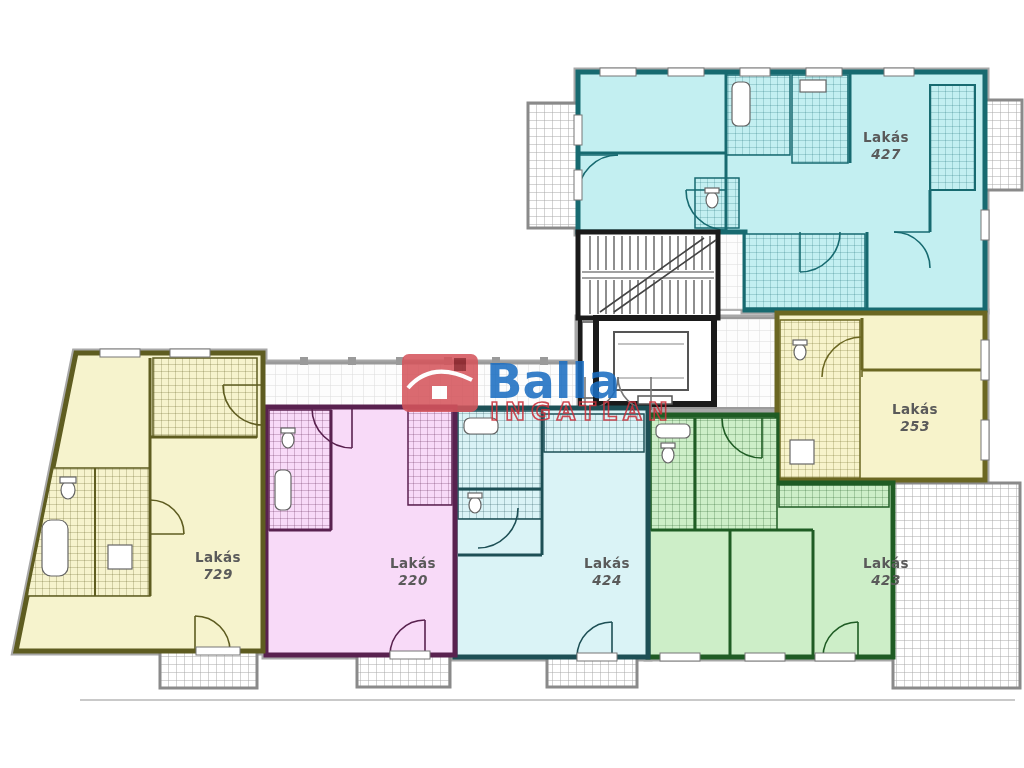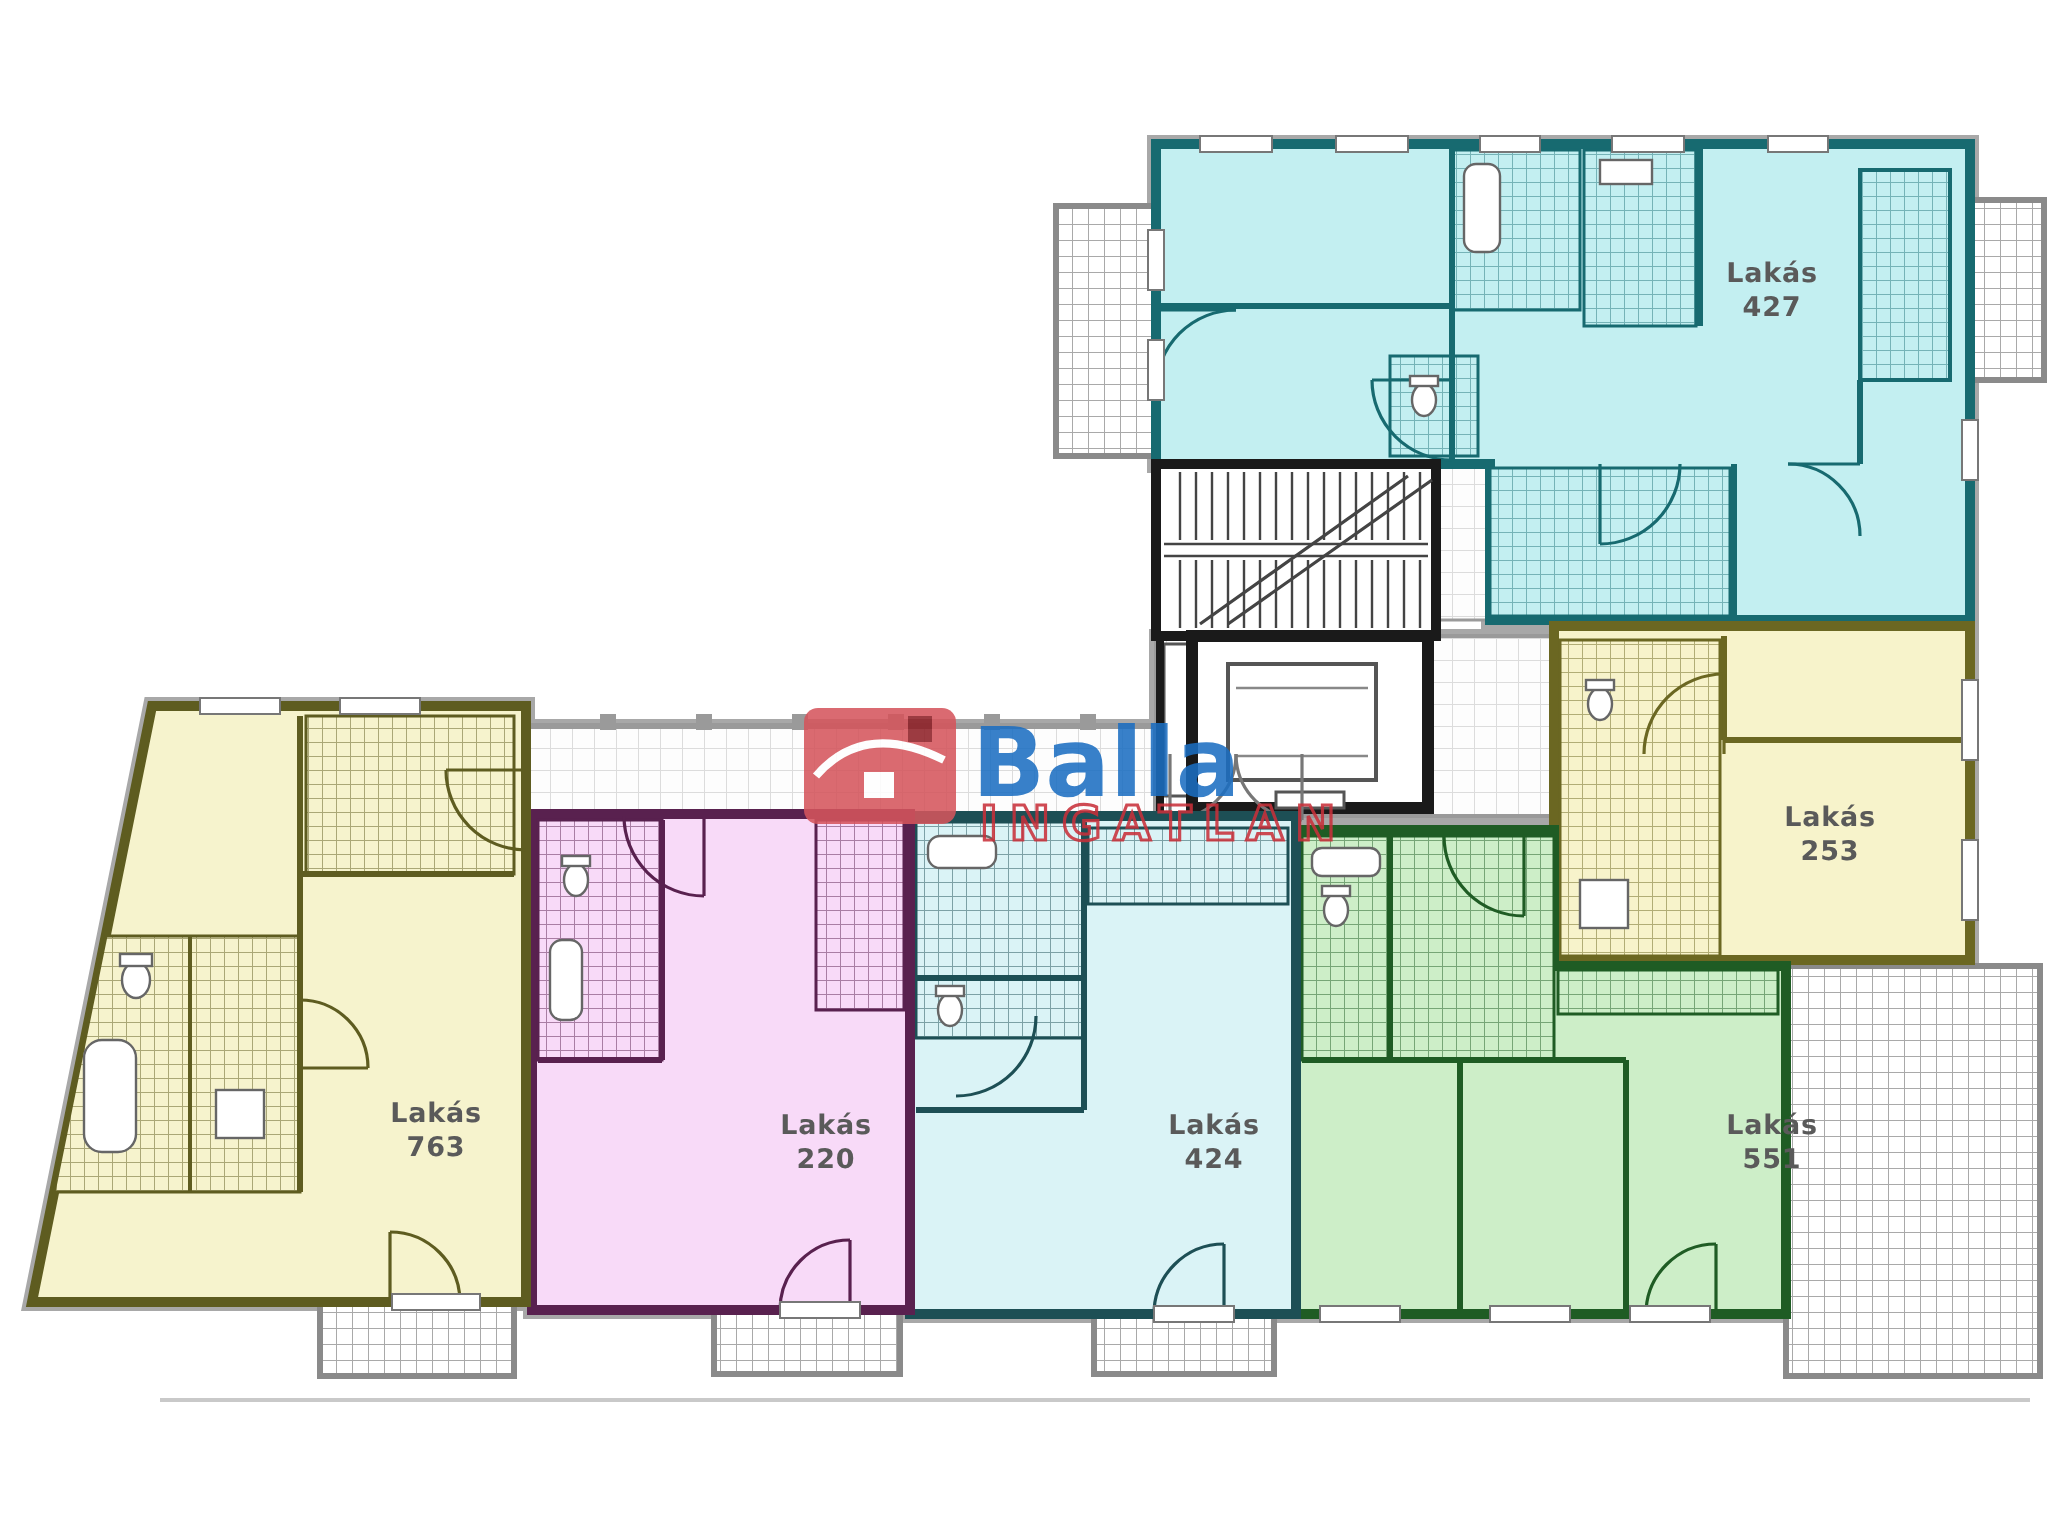--- a/index.html
+++ b/index.html
@@ -1,21 +1,21 @@
 <!DOCTYPE html>
 <html><head>
 <meta charset="utf-8">
 <style>
   html,body{margin:0;padding:0;background:#fff;}
   .stage{position:relative;width:1024px;height:768px;background:#ffffff;overflow:hidden;
          font-family:"DejaVu Sans","Liberation Sans",sans-serif;}
   .plan-svg{position:absolute;left:0;top:0;}
   .apt-label{position:absolute;width:130px;text-align:center;color:#5a5a5a;
              font-weight:bold;font-size:13.5px;line-height:17px;letter-spacing:.4px;}
-  .apt-label .num{display:block;}
+  .apt-label .num{display:block;font-style:italic;}
 </style>
 </head>
 <body>
 
 <div class="stage">
 
 <svg class="plan-svg" width="1024" height="768" viewBox="0 0 1024 768">
   <defs>
     <pattern id="gridB" width="8" height="8" patternUnits="userSpaceOnUse">
       <rect width="8" height="8" fill="#ffffff"></rect>
@@ -283,28 +283,28 @@
 <div class="apt-label" style="left:821px;top:129px;">
   <span>Lakás</span>
   <span class="num">427</span>
 </div>
 <div class="apt-label" style="left:850px;top:401px;">
   <span>Lakás</span>
   <span class="num">253</span>
 </div>
 <div class="apt-label" style="left:821px;top:555px;">
   <span>Lakás</span>
-  <span class="num">551</span>
+  <span class="num">423</span>
 </div>
 <div class="apt-label" style="left:542px;top:555px;">
   <span>Lakás</span>
   <span class="num">424</span>
 </div>
 <div class="apt-label" style="left:348px;top:555px;">
   <span>Lakás</span>
   <span class="num">220</span>
 </div>
 <div class="apt-label" style="left:153px;top:549px;">
   <span>Lakás</span>
-  <span class="num">763</span>
+  <span class="num">729</span>
 </div>
 
 </div>
 
 </body></html>

